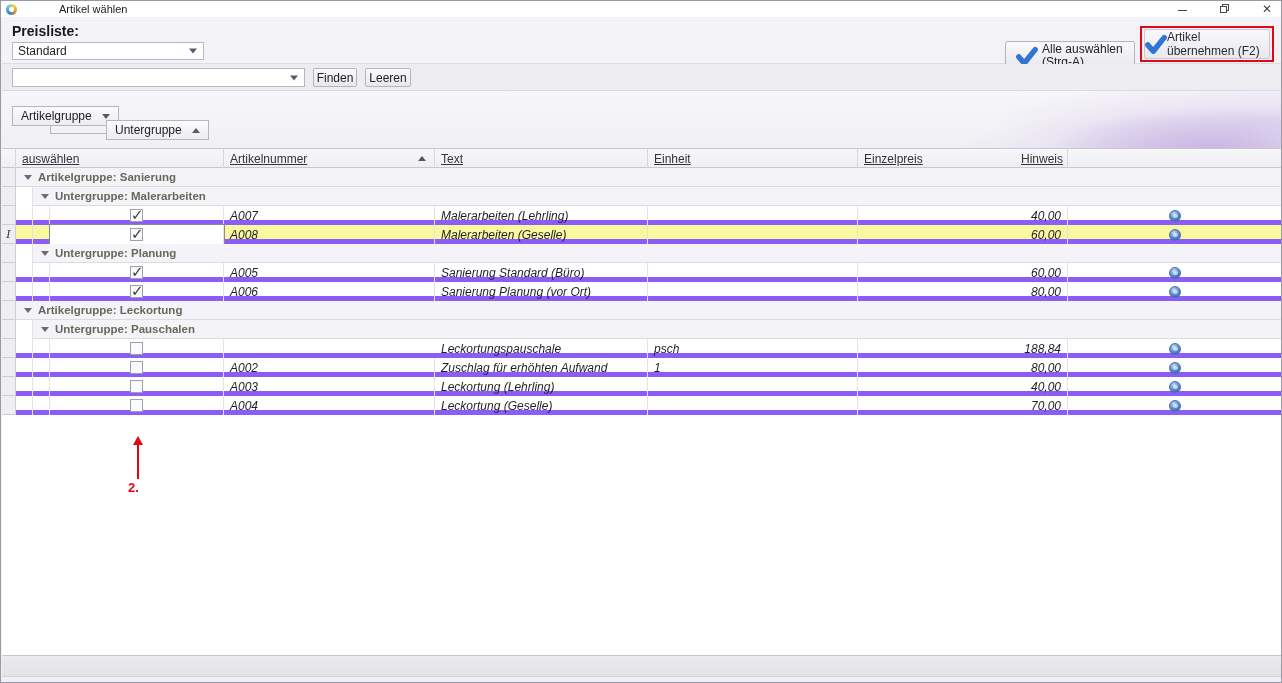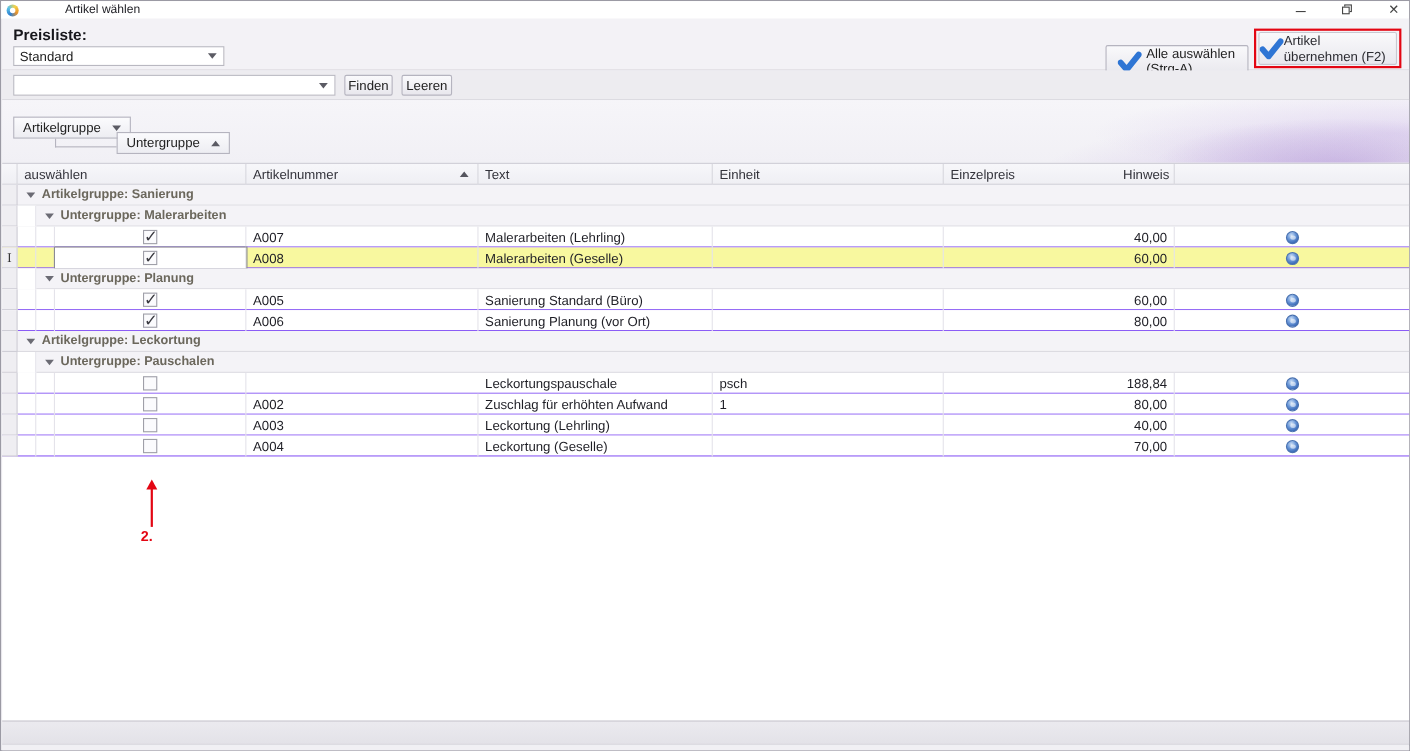--- a/index.html
+++ b/index.html
@@ -64,36 +64,36 @@
   .sort-asc { border-bottom:5px solid #5b5b64; }
   .chip-1 { left:10px; top:15px; }
   .chip-2 { left:104px; top:29px; }
   .chip-connector { position:absolute; left:48px; top:35px; width:56px; height:8px; border-left:1px solid #b5b4bf; border-bottom:1px solid #b5b4bf; }
 
   
   .grid { position:absolute; left:1px; top:147px; width:1280px; height:507px; background:#fff; border-top:1px solid #c9c8d1; }
   .grid-header { position:absolute; left:0; top:0; width:1280px; height:19px; background:linear-gradient(#f7f7fa,#efeff4);
                  border-bottom:1px solid #c9c8d1; }
   .hcell { position:absolute; top:0; height:19px; border-right:1px solid #d8d7de; font-size:12px; color:#33333b;
-           display:flex; align-items:center; padding-left:6px; cursor:pointer; }
+           display:flex; align-items:center; padding-left:6px; cursor:pointer;text-decoration:underline; }
   .hcell .sortmark { position:absolute; right:8px; top:7px; width:0; height:0; border-left:4px solid transparent;
                      border-right:4px solid transparent; border-bottom:5px solid #55555e; }
   .grid-body { position:absolute; left:0; top:19px; width:1280px; }
   .grow { position:relative; width:1280px; height:19px; }
   .ind-cell { position:absolute; left:0; top:0; width:14px; height:19px; background:#efeef2; border-right:1px solid #cfced6;
               border-bottom:1px solid #cfced6; font-family:"DejaVu Serif",serif; font-size:11px; color:#333;
               display:flex; align-items:center; justify-content:center; }
   .grp { background:#f4f3f7; border-bottom:1px solid #dcdbe1; }
   .grp .gband { position:absolute; top:0; height:18px; display:flex; align-items:center; }
   .grp-l1 .gband { left:14px; width:1266px; }
   .grp-l2 .gband { left:31px; width:1249px; }
   .grp-l2 .white-gap { position:absolute; left:14px; top:0; width:17px; height:19px; background:#fff; border-right:1px solid #e4e3ea; }
   .tri { width:0; height:0; border-left:4px solid transparent; border-right:4px solid transparent; border-top:5px solid #6b6b74; margin:0 6px 0 8px; }
   .gtext { font-weight:bold; font-size:11.5px; color:#6b675c; }
-  .drow { background:#fff; border-bottom:1px solid #8b5cf6; }
+  .drow { background:#fff; border-bottom:5px solid #8b5cf6;font-style:italic; }
   .drow.selected { background:#f8f89f; }
   .dind { position:absolute; top:0; height:19px; border-right:1px solid #e4e3ea; }
   .cell { position:absolute; top:0; height:19px; border-right:1px solid #e4e3ea; font-size:12px; color:#1f1f26;
           display:flex; align-items:center; padding:0 6px; overflow:hidden; white-space:nowrap; }
   .cell.num { justify-content:flex-end; }
   .cell.center { justify-content:center; }
   .cb { width:13px; height:13px; border:1px solid #9f9fa8; background:#fbfbfd; position:relative; cursor:pointer; }
   .cb.checked::after { content:"✓"; position:absolute; left:0px; top:-4px; font-size:15px; font-weight:bold; color:#3a3a40; }
   .focus-cell { outline:1px solid #8a8a95; background:#fff; }
   .hint-ball { width:12px; height:12px; border-radius:50%; cursor:pointer;

